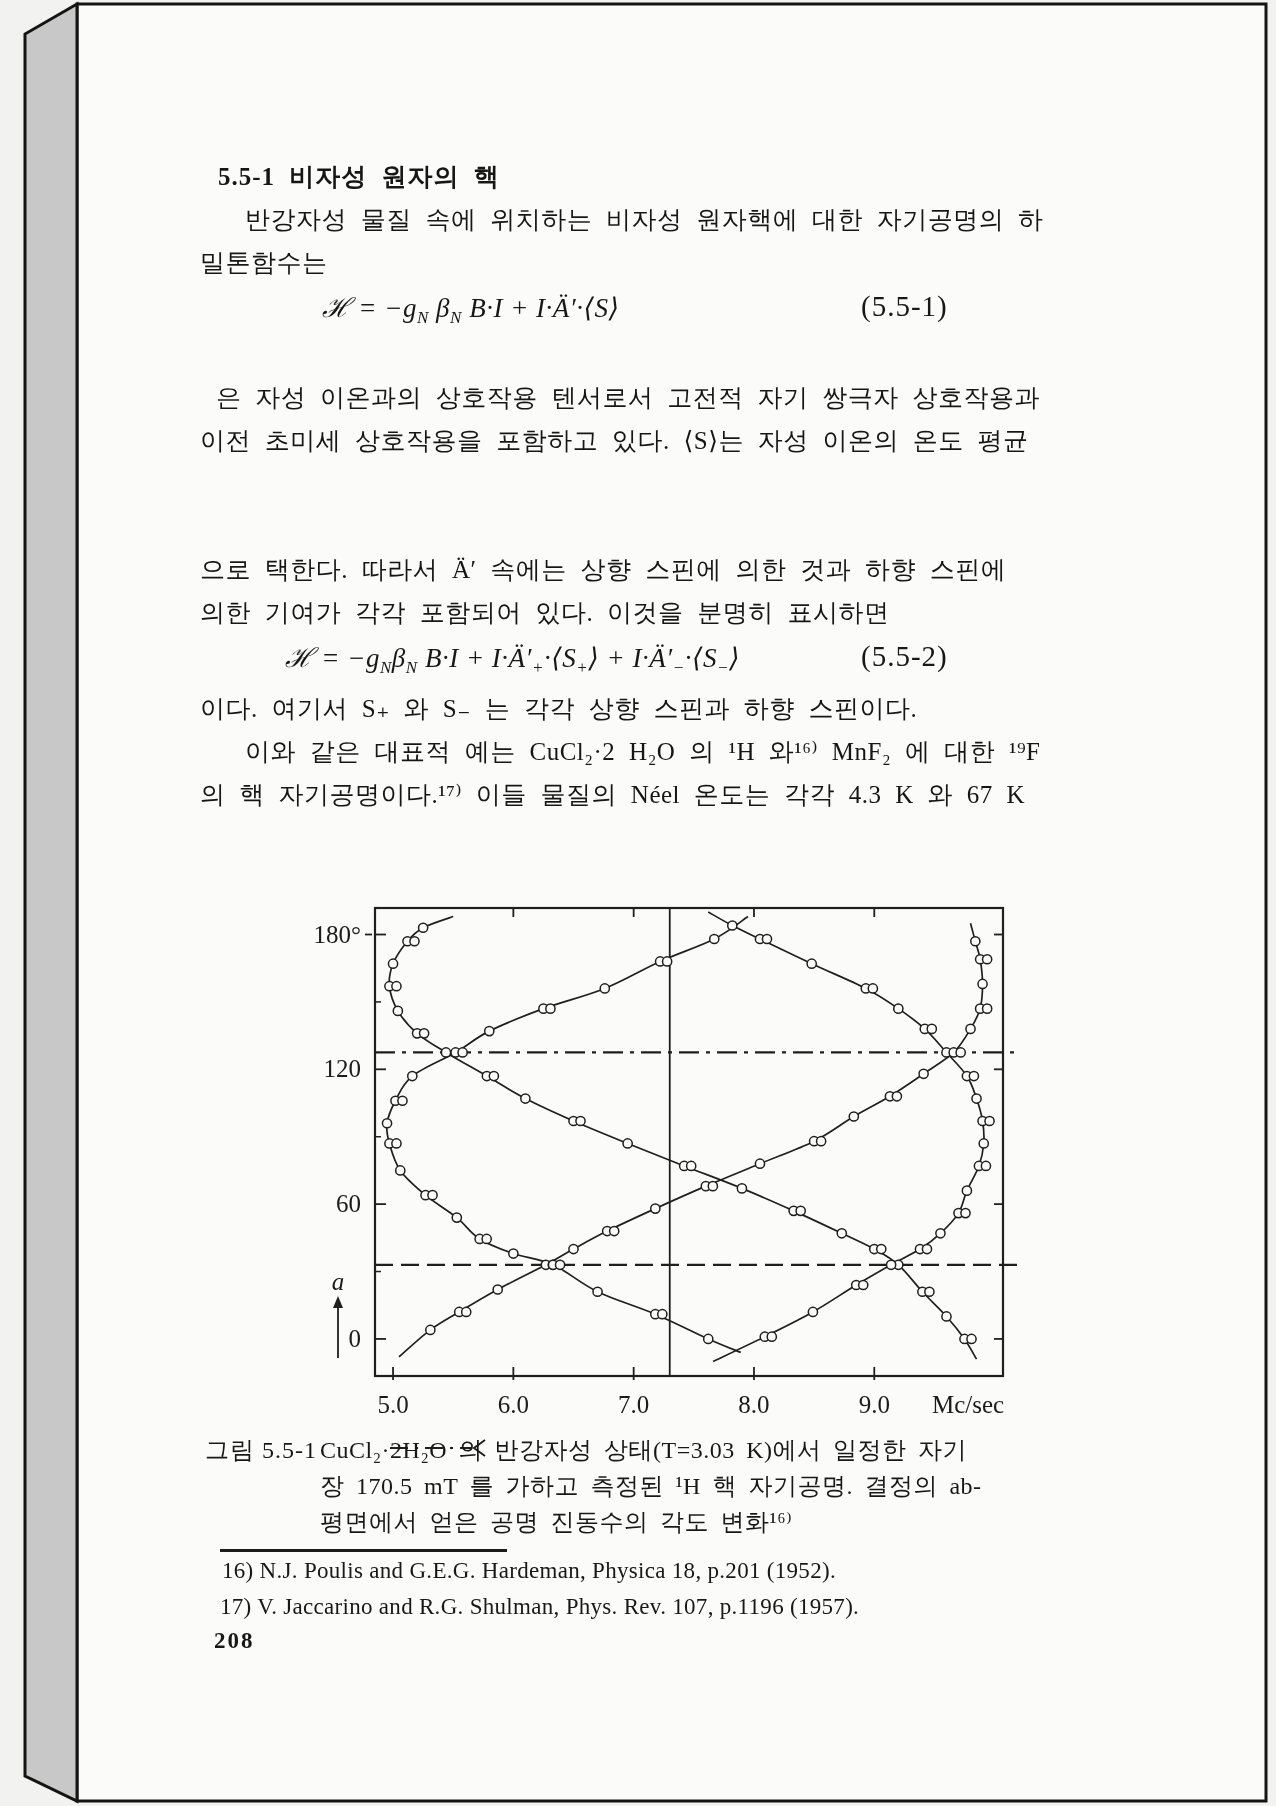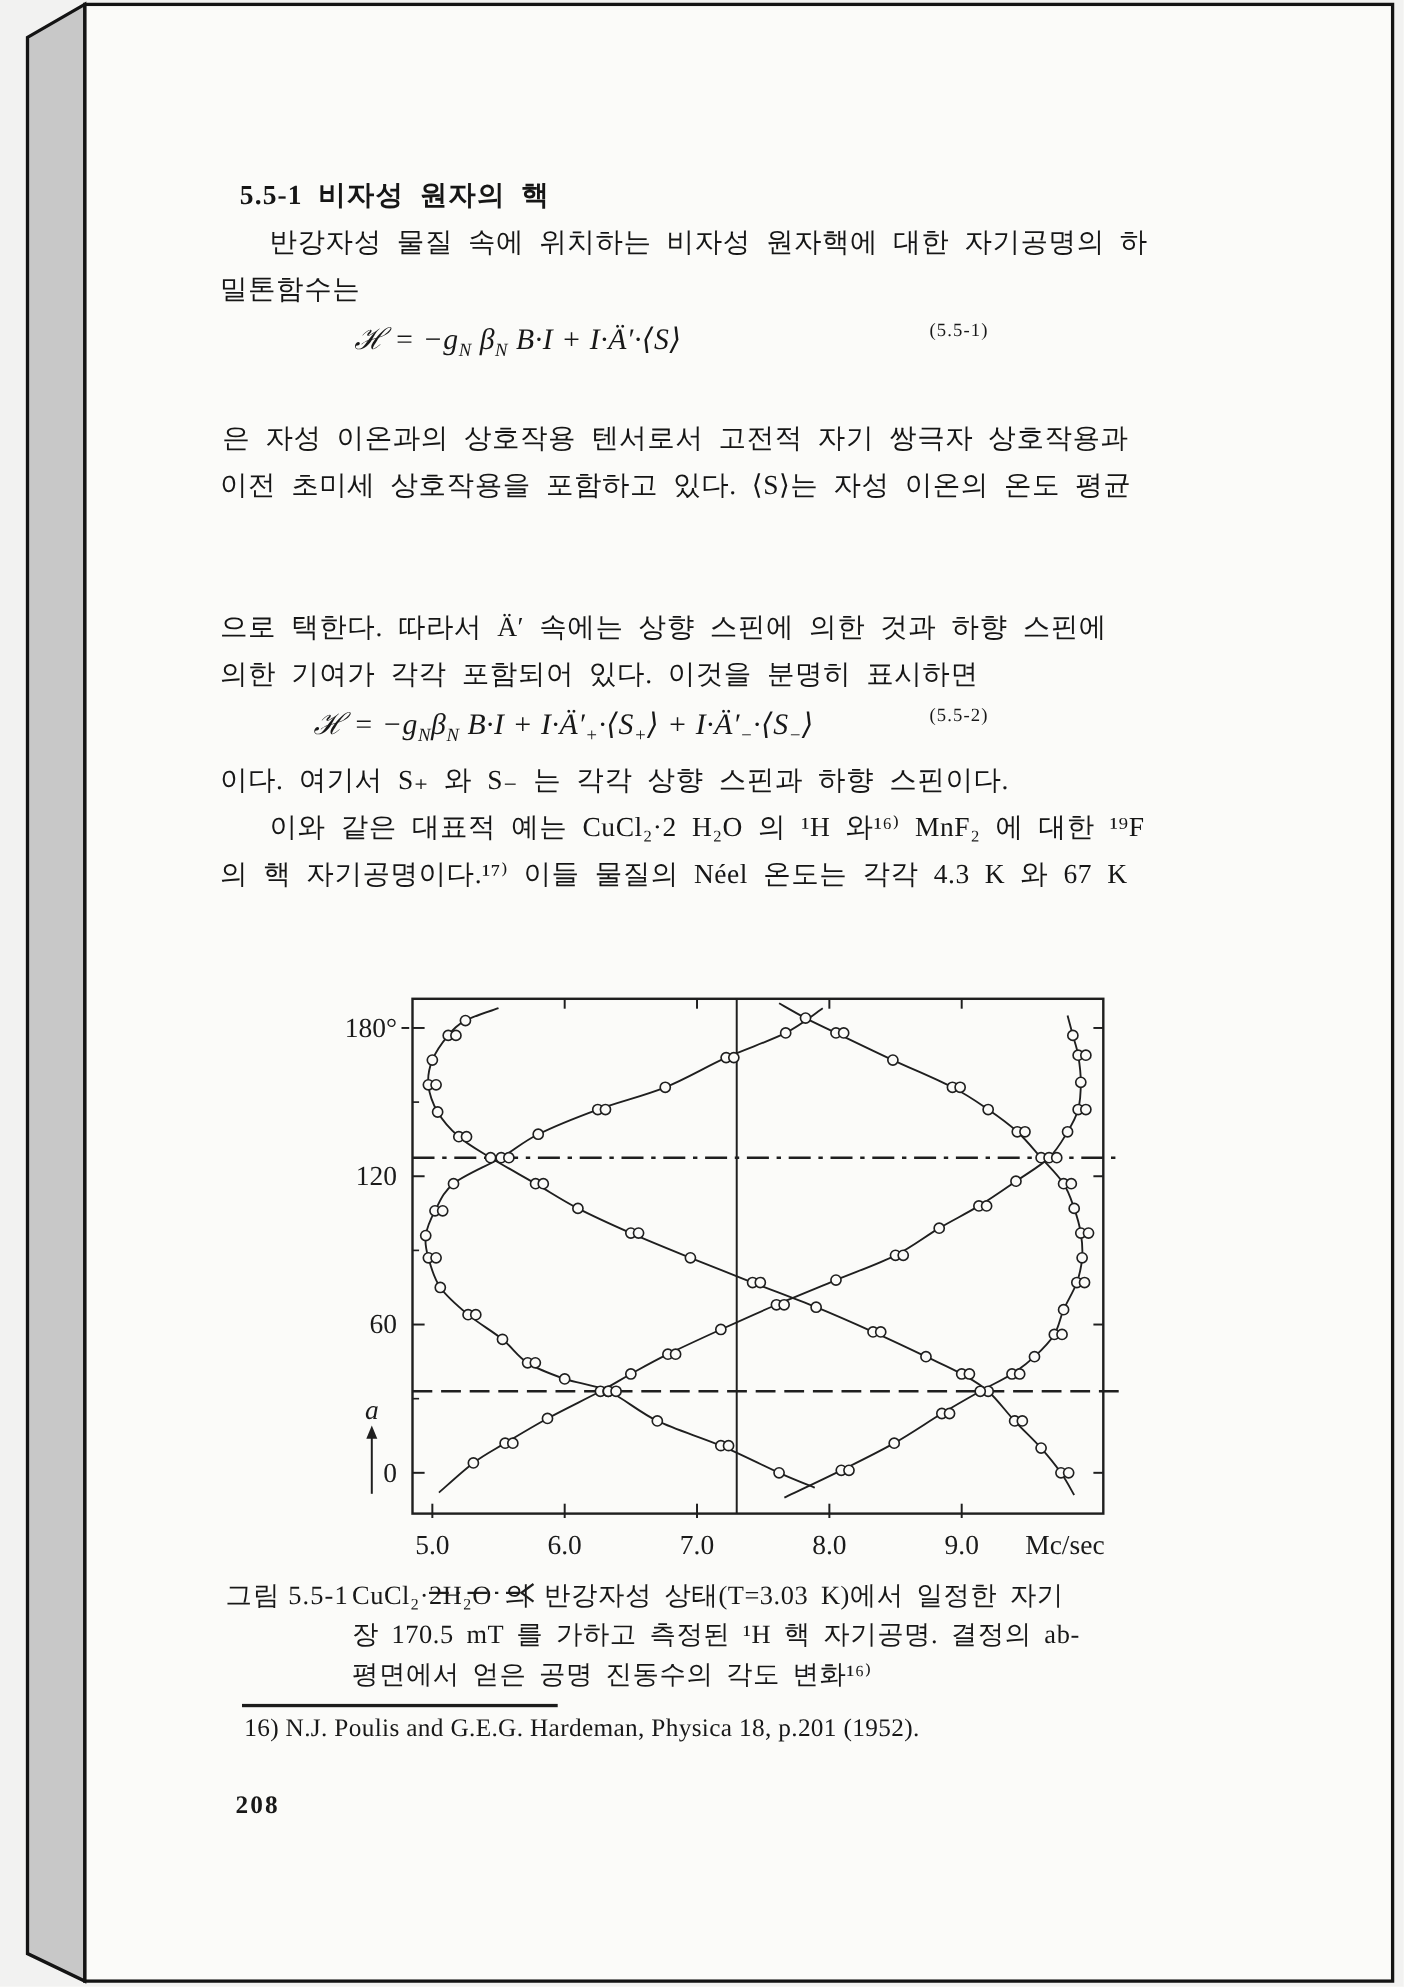--- a/index.html
+++ b/index.html
@@ -8,21 +8,21 @@
     background:#f2f2f1;
     font-family:"Liberation Serif","DejaVu Serif",serif;
     color:#181818;overflow:hidden;
   }
   #book-frame{position:absolute;left:0;top:0;z-index:0;}
   #content{position:absolute;left:0;top:0;width:1276px;height:1476px;z-index:1;}
   .line{position:absolute;white-space:nowrap;font-size:25px;letter-spacing:0.5px;word-spacing:7px;color:#161616;}
   .heading{font-weight:bold;letter-spacing:1px;}
   .eq{position:absolute;white-space:nowrap;font-size:27px;font-style:italic;letter-spacing:0.5px;}
   .eq sub{font-size:17px;font-style:italic;}
-  .eq-number{position:absolute;font-size:17px;letter-spacing:1px;}
+  .eq-number{position:absolute;font-size:29px;letter-spacing:1px;margin-left:16px;}
   .caption-label{position:absolute;font-size:24px;font-weight:normal;letter-spacing:1px;white-space:nowrap;}
   .caption-line{position:absolute;font-size:24px;letter-spacing:0.5px;word-spacing:5px;white-space:nowrap;}
   .footnote{position:absolute;font-size:23px;letter-spacing:0.3px;white-space:nowrap;}
   .fn-rule{position:absolute;background:#1c1c1c;}
   .page-number{position:absolute;font-size:23px;letter-spacing:2px;font-weight:bold;}
   #chart-box{position:absolute;left:280px;top:880px;width:740px;height:580px;}
   svg text{font-family:"Liberation Serif","DejaVu Serif",serif;fill:#1b1b1b;}
 </style>
 </head>
 <body>
@@ -34,21 +34,21 @@
 
 <div id="content">
 
   <div class="line heading" style="left:218px;top:160px">5.5-1  비자성 원자의 핵</div>
   <div class="line" style="left:245px;top:203px">반강자성 물질 속에 위치하는 비자성 원자핵에 대한 자기공명의 하</div>
   <div class="line" style="left:200px;top:246px">밀톤함수는</div>
 
   <div class="eq" style="left:322px;top:288px"><span>ℋ = −g</span><sub>N</sub><span> β</span><sub>N</sub><span> B·I + I·Ä′·⟨S⟩</span></div>
   <div class="eq-number" style="left:845px;top:290px">(5.5-1)</div>
 
-  <div class="line" style="left:202px;top:381px">은 자성 이온과의 상호작용 텐서로서 고전적 자기 쌍극자 상호작용과</div>
+  <div class="line" style="left:216px;top:381px">은 자성 이온과의 상호작용 텐서로서 고전적 자기 쌍극자 상호작용과</div>
   <div class="line" style="left:200px;top:424px">이전 초미세 상호작용을 포함하고 있다. ⟨S⟩는 자성 이온의 온도 평균</div>
   <div class="line" style="left:200px;top:553px">으로 택한다. 따라서 Ä′ 속에는 상향 스핀에 의한 것과 하향 스핀에</div>
   <div class="line" style="left:200px;top:596px">의한 기여가 각각 포함되어 있다. 이것을 분명히 표시하면</div>
 
   <div class="eq" style="left:285px;top:638px"><span>ℋ = −g</span><sub>N</sub><span>β</span><sub>N</sub><span> B·I + I·Ä′</span><sub>+</sub><span>·⟨S</span><sub>+</sub><span>⟩ + I·Ä′</span><sub>−</sub><span>·⟨S</span><sub>−</sub><span>⟩</span></div>
   <div class="eq-number" style="left:845px;top:640px">(5.5-2)</div>
 
   <div class="line" style="left:200px;top:692px">이다. 여기서 S₊ 와 S₋ 는 각각 상향 스핀과 하향 스핀이다.</div>
   <div class="line" style="left:245px;top:735px">이와 같은 대표적 예는 CuCl₂·2 H₂O 의 ¹H 와¹⁶⁾ MnF₂ 에 대한 ¹⁹F</div>
   <div class="line" style="left:200px;top:778px">의 핵 자기공명이다.¹⁷⁾ 이들 물질의 Néel 온도는 각각 4.3 K 와 67 K</div>
@@ -216,15 +216,16 @@
         <polyline points="205,560 194,568 205,576" fill="none" stroke="#1f1f1f" stroke-width="2"></polyline>
       </svg></div>
 
   <div class="caption-label" style="left:205px;top:1434px">그림 5.5-1</div>
   <div class="caption-line" style="left:320px;top:1434px">CuCl₂·2H₂O 의 반강자성 상태(T=3.03 K)에서 일정한  자기</div>
   <div class="caption-line" style="left:320px;top:1470px">장 170.5 mT 를 가하고 측정된 ¹H 핵 자기공명. 결정의 ab-</div>
   <div class="caption-line" style="left:320px;top:1506px">평면에서 얻은 공명 진동수의 각도 변화¹⁶⁾</div>
 
   <div class="fn-rule" style="left:220px;top:1549px;width:287px;height:3px"></div>
   <div class="footnote" style="left:222px;top:1558px">16) N.J. Poulis and G.E.G. Hardeman, Physica 18, p.201 (1952).</div>
+  <div class="footnote" style="left:220px;top:1594px">17) V. Jaccarino and R.G. Shulman, Phys. Rev. 107, p.1196 (1957).</div>
 
   <div class="page-number" style="left:214px;top:1628px">208</div>
 </div>
 
 </body></html>

